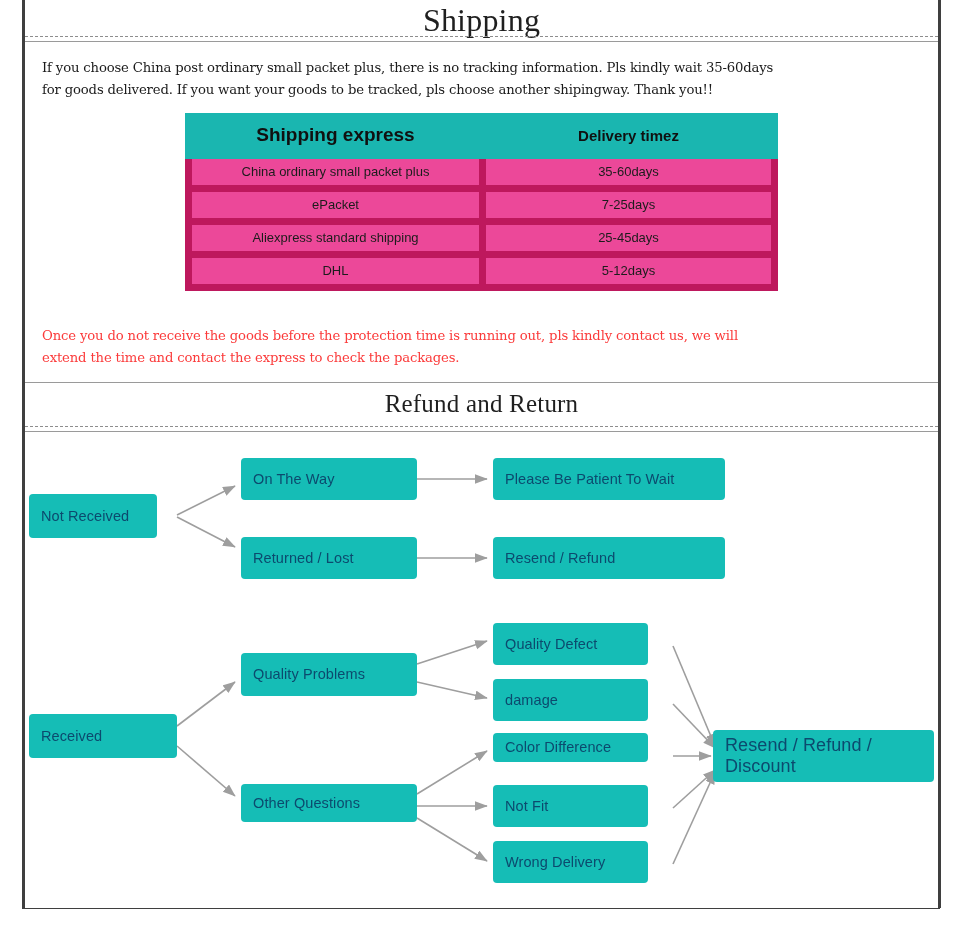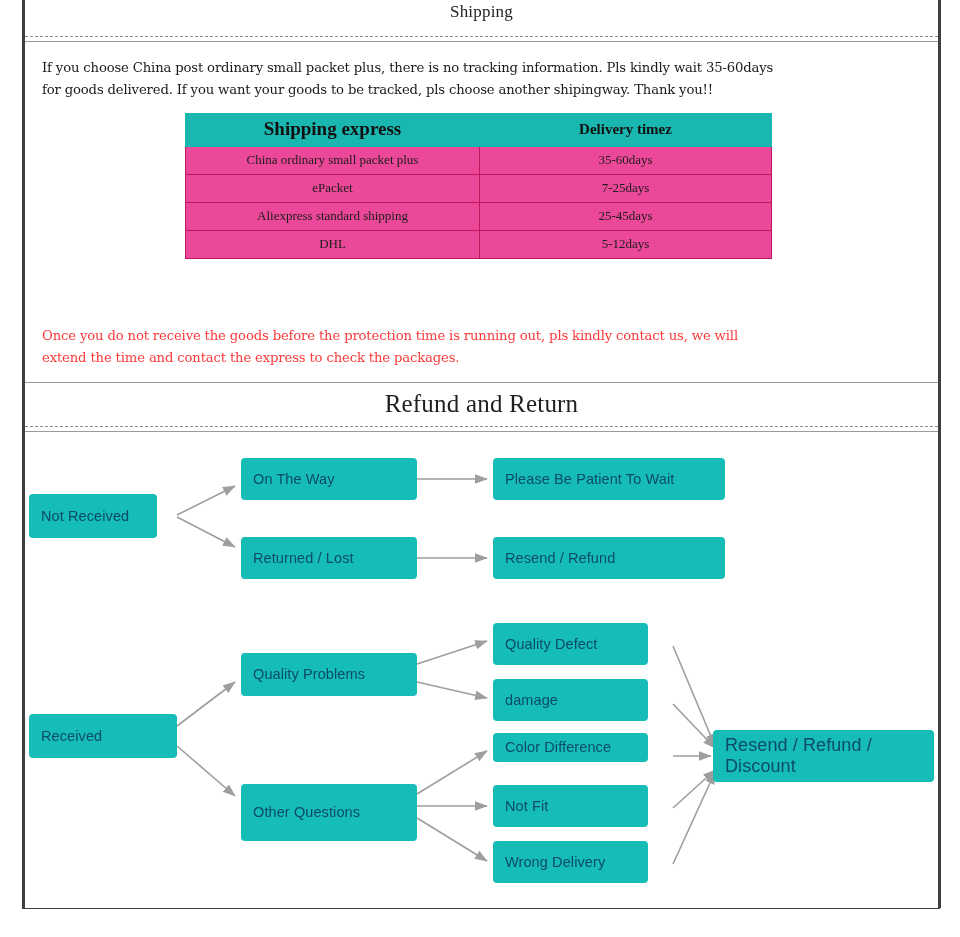--- a/index.html
+++ b/index.html
@@ -96,23 +96,23 @@
   .ship-table {
     position: absolute;
     left: 185px;
     top: 113px;
     width: 586px;
     border-collapse: collapse;
     table-layout: fixed;
   }
   .ship-table th,
   .ship-table td {
-    border: 1px solid #be185d;
+    border: 7px solid #be185d;
     text-align: center;
-    font-family: Liberation Serif, serif;
+    font-family: Liberation Sans, sans-serif;
   }
   .ship-table th {
     background: #1ab6b0;
     color: #101010;
     font-weight: 700;
     border-color: #1ab6b0;
     padding: 4px 2px 6px;
   }
   .ship-table th.col-express { font-size: 19px; }
   .ship-table th.col-time    { font-size: 15px; }
@@ -160,21 +160,21 @@
 </style>
 </head>
 <body>
 
 <div class="page">
 
   <div class="frame-rail-left" style="height:908px;"></div>
   <div class="frame-rail-right" style="height:908px;"></div>
   <div class="frame-bottom" style="top:906px;"></div>
 
-  <div class="section-title" style="top:2px; font-size:17px;">Shipping</div>
+  <div class="section-title" style="top:2px; font-size:32px;">Shipping</div>
 
   <div class="divider-dashed" style="top:36px;"></div>
   <div class="divider-solid" style="top:41px;"></div>
 
   <div class="para intro">If you choose China post ordinary small packet plus, there is no tracking information. Pls kindly wait 35-60days
 for goods delivered. If you want your goods to be tracked, pls choose another shipingway. Thank you!!</div>
 
   <table class="ship-table">
     <colgroup>
         <col class="c1">
@@ -252,21 +252,21 @@
     </svg>
 
     <div class="node" style="left:4px; top:58px; width:128px; height:44px;">Not Received</div>
     <div class="node" style="left:216px; top:22px; width:176px; height:42px;">On The Way</div>
     <div class="node" style="left:216px; top:101px; width:176px; height:42px;">Returned / Lost</div>
     <div class="node" style="left:468px; top:22px; width:232px; height:42px;">Please Be Patient To Wait</div>
     <div class="node" style="left:468px; top:101px; width:232px; height:42px;">Resend / Refund</div>
 
     <div class="node" style="left:4px; top:278px; width:148px; height:44px;">Received</div>
     <div class="node" style="left:216px; top:217px; width:176px; height:43px;">Quality Problems</div>
-    <div class="node" style="left:216px; top:348px; width:176px; height:57px;">Other Questions</div>
+    <div class="node" style="left:216px; top:348px; width:176px; height:38px;">Other Questions</div>
 
     <div class="node" style="left:468px; top:187px; width:155px; height:42px;">Quality Defect</div>
     <div class="node" style="left:468px; top:243px; width:155px; height:42px;">damage</div>
     <div class="node" style="left:468px; top:297px; width:155px; height:29px;">Color Difference</div>
     <div class="node" style="left:468px; top:349px; width:155px; height:42px;">Not Fit</div>
     <div class="node" style="left:468px; top:405px; width:155px; height:42px;">Wrong Delivery</div>
 
     <div class="node big" style="left:688px; top:294px; width:221px; height:52px;">Resend / Refund / Discount</div>
   </div>
 

